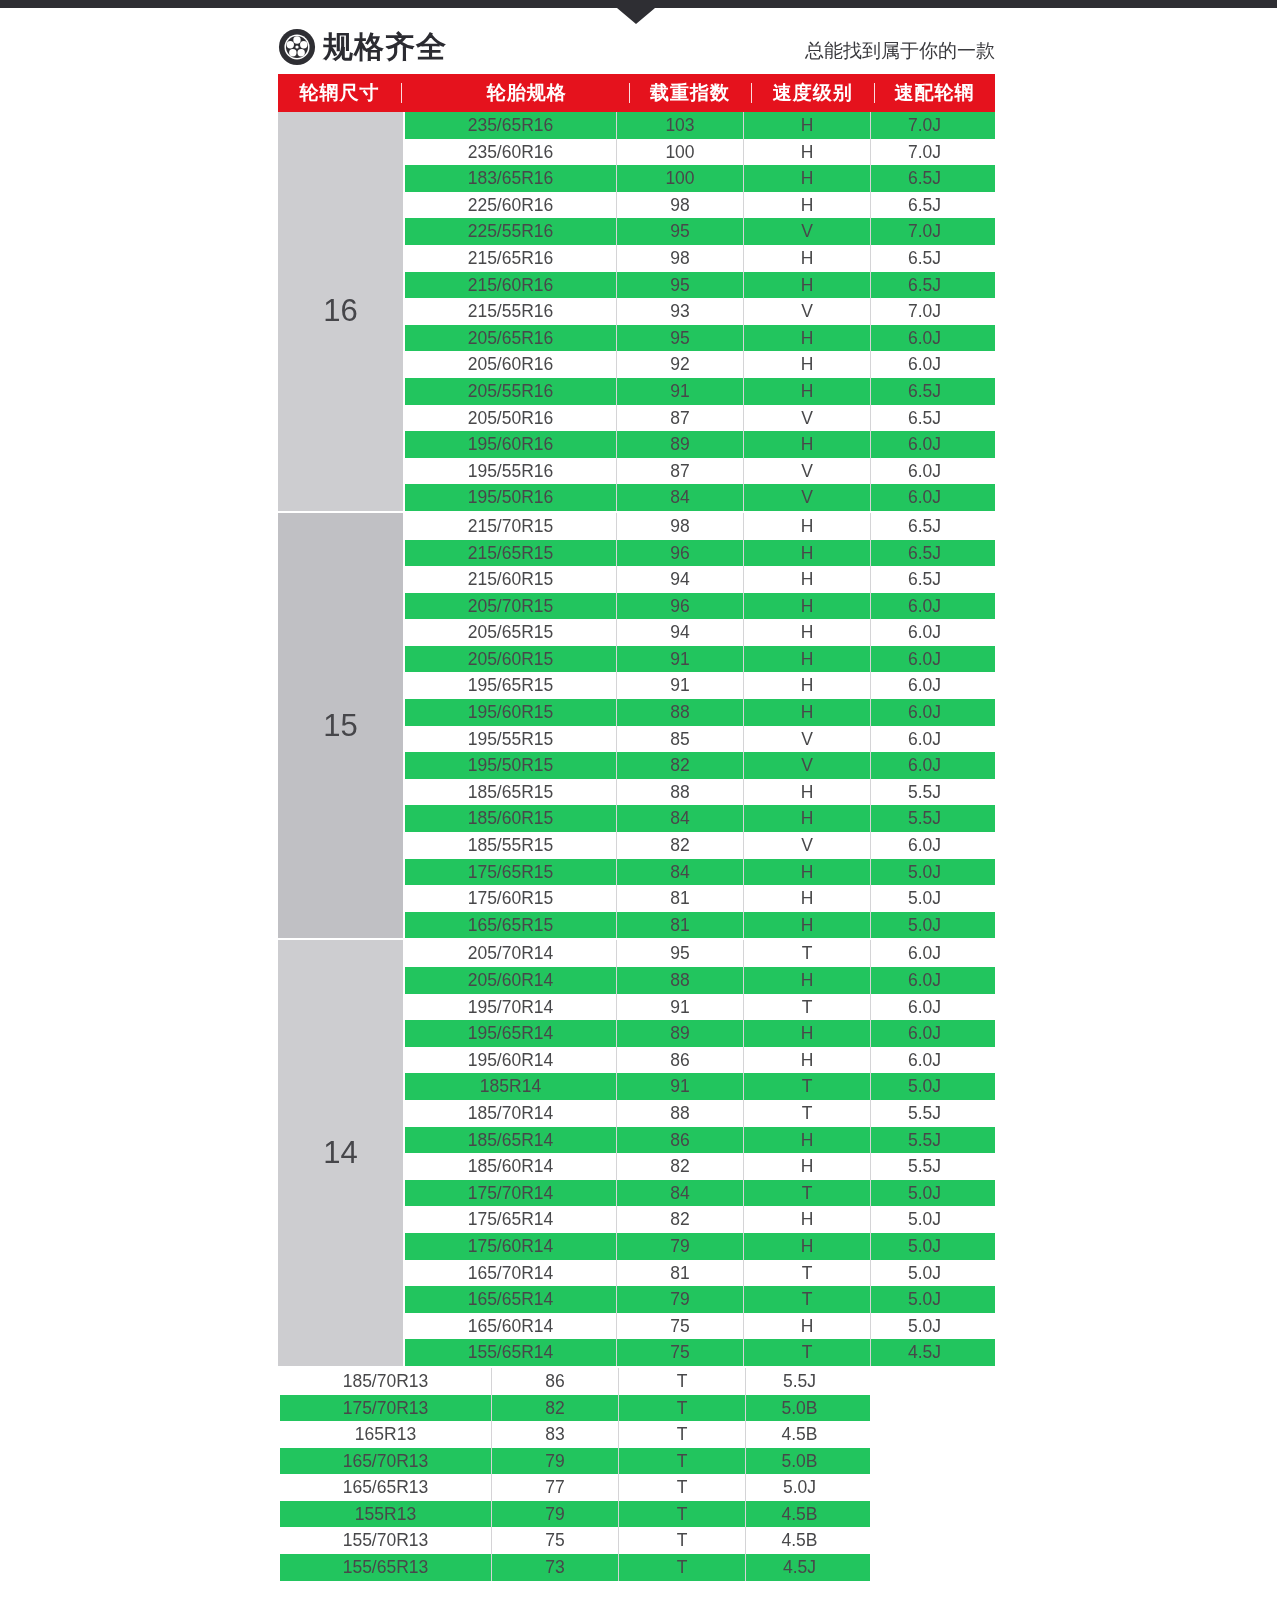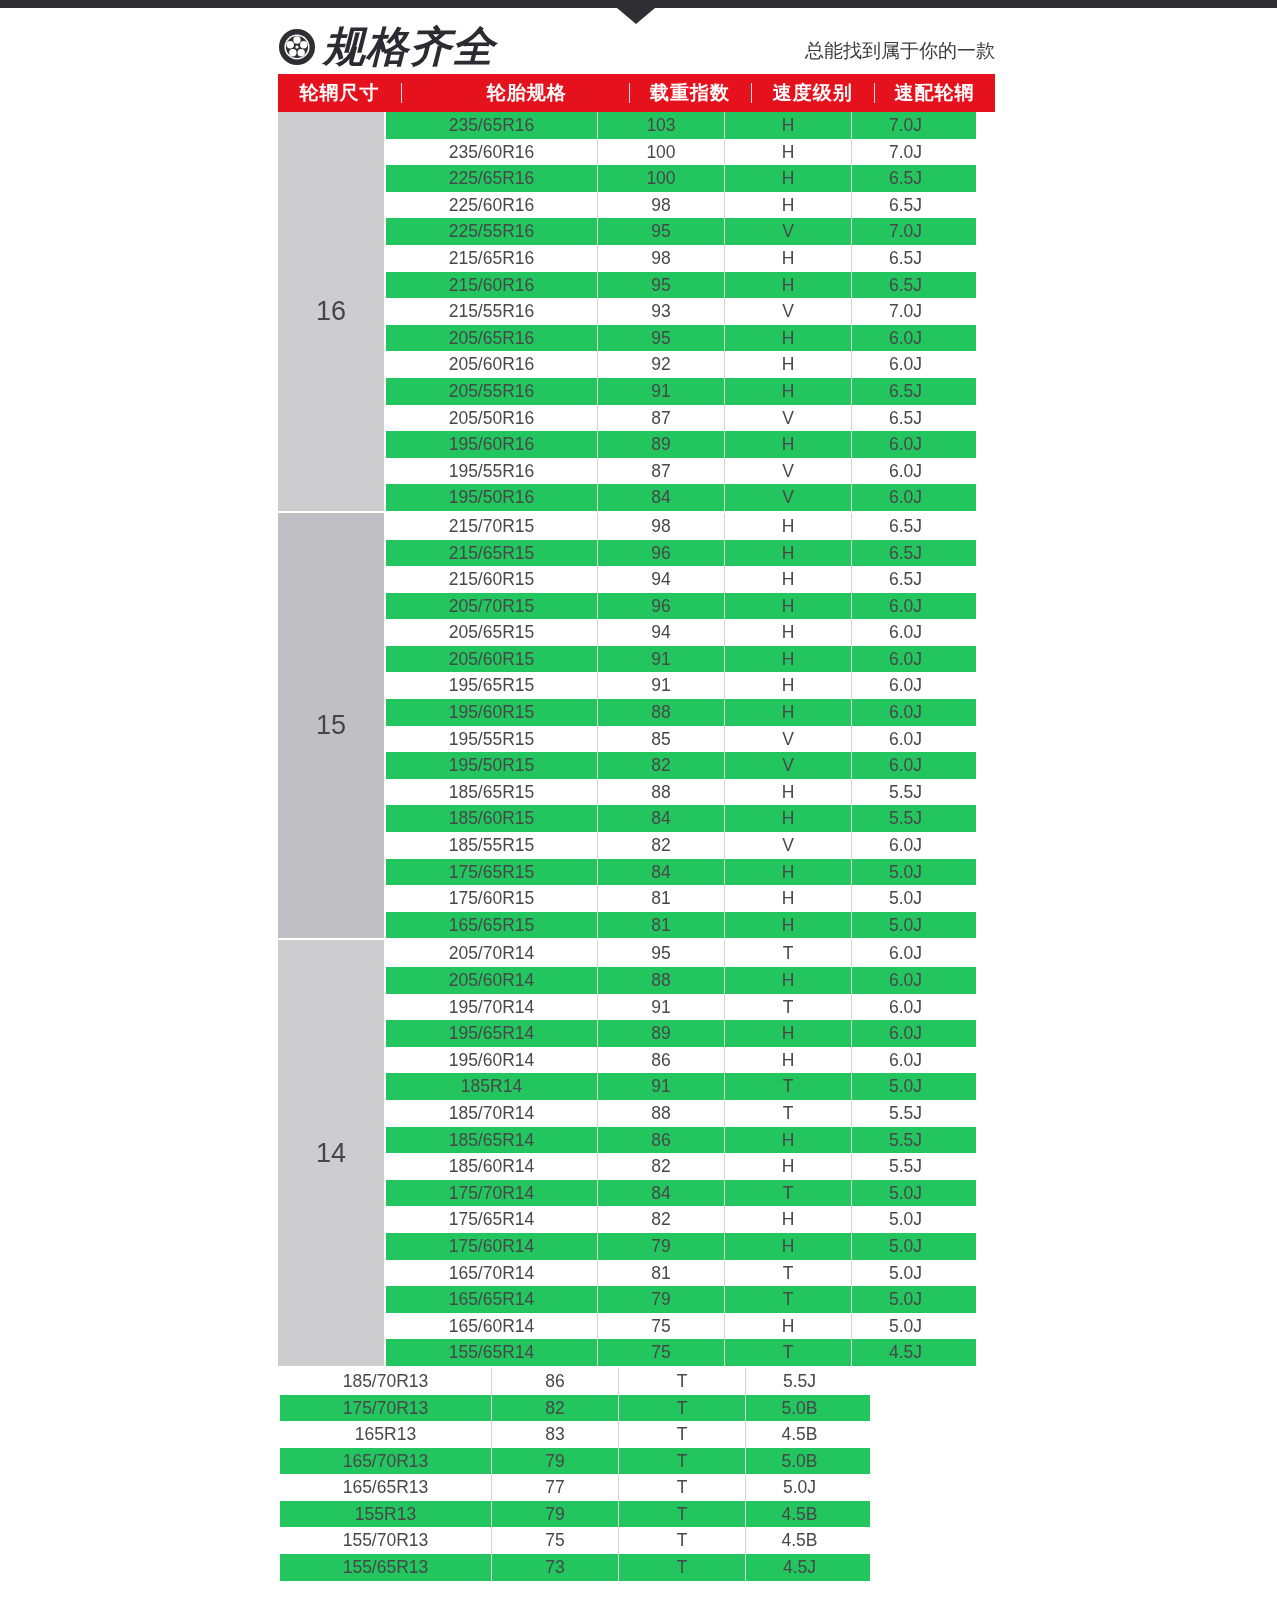--- a/index.html
+++ b/index.html
@@ -10,34 +10,34 @@
   .pointer{position:absolute;top:8px;left:617px;width:0;height:0;
            border-left:19px solid transparent;border-right:19px solid transparent;
            border-top:16px solid #2e2e33;}
 
   .content{position:absolute;top:8px;left:278px;width:717px;}
 
   .brand-row{display:flex;justify-content:space-between;align-items:flex-end;
              margin-top:19px;margin-bottom:7px;height:40px;}
   .brand{display:flex;align-items:center;gap:7px;}
   .brand svg{display:block;}
-  .title{font-size:42px;font-weight:bold;color:#2b2b31;letter-spacing:1px;line-height:40px;font-style:italic;}
+  .title{font-size:30px;font-weight:bold;color:#2b2b31;letter-spacing:1px;line-height:40px;}
   .subtitle{font-size:19px;color:#3a3a3e;padding-bottom:3px;}
 
   .thead{display:flex;background:#e5121d;height:38px;}
   .th{position:relative;color:#ffffff;font-weight:bold;font-size:19px;
       line-height:38px;text-align:center;letter-spacing:1px;}
   .th + .th::before{content:"";position:absolute;left:0;top:9px;bottom:9px;width:1px;
       background:rgba(255,255,255,0.85);}
   .th0{width:127px;} .th1{width:211px;padding-left:24px;} .th2{width:127px;} .th3{width:127px;} .th4{width:125px;}
 
   .group{display:flex;align-items:stretch;margin-bottom:2px;}
   .group:last-child{margin-bottom:0;}
-  .group-cell{width:106px;display:flex;align-items:center;justify-content:center;
-              font-size:27px;color:#46464a;}
+  .group-cell{width:125px;display:flex;align-items:center;justify-content:center;
+              font-size:31px;color:#46464a;}
   .group:nth-child(odd) .group-cell{background:#cdcdd0;}
   .group:nth-child(even) .group-cell{background:#c0c0c4;}
   .group-rows{margin-left:2px;width:590px;}
 
   .row{display:flex;height:26.6px;background:#ffffff;}
   .row.striped{background:#22c55e;}
   .cell{box-sizing:border-box;text-align:center;font-size:17.5px;color:#48484a;
         line-height:26.6px;overflow:hidden;white-space:nowrap;}
   .cell + .cell{border-left:1px solid #d4d4d6;}
   .c0{width:211px;} .c1{width:127px;} .c2{width:127px;} .c3{width:108px;}
@@ -91,21 +91,21 @@
               <div class="cell c2">H</div>
               <div class="cell c3">7.0J</div>
             </div>
             <div class="row">
               <div class="cell c0">235/60R16</div>
               <div class="cell c1">100</div>
               <div class="cell c2">H</div>
               <div class="cell c3">7.0J</div>
             </div>
             <div class="row striped">
-              <div class="cell c0">225/65R16</div>
+              <div class="cell c0">183/65R16</div>
               <div class="cell c1">100</div>
               <div class="cell c2">H</div>
               <div class="cell c3">6.5J</div>
             </div>
             <div class="row">
               <div class="cell c0">225/60R16</div>
               <div class="cell c1">98</div>
               <div class="cell c2">H</div>
               <div class="cell c3">6.5J</div>
             </div>

